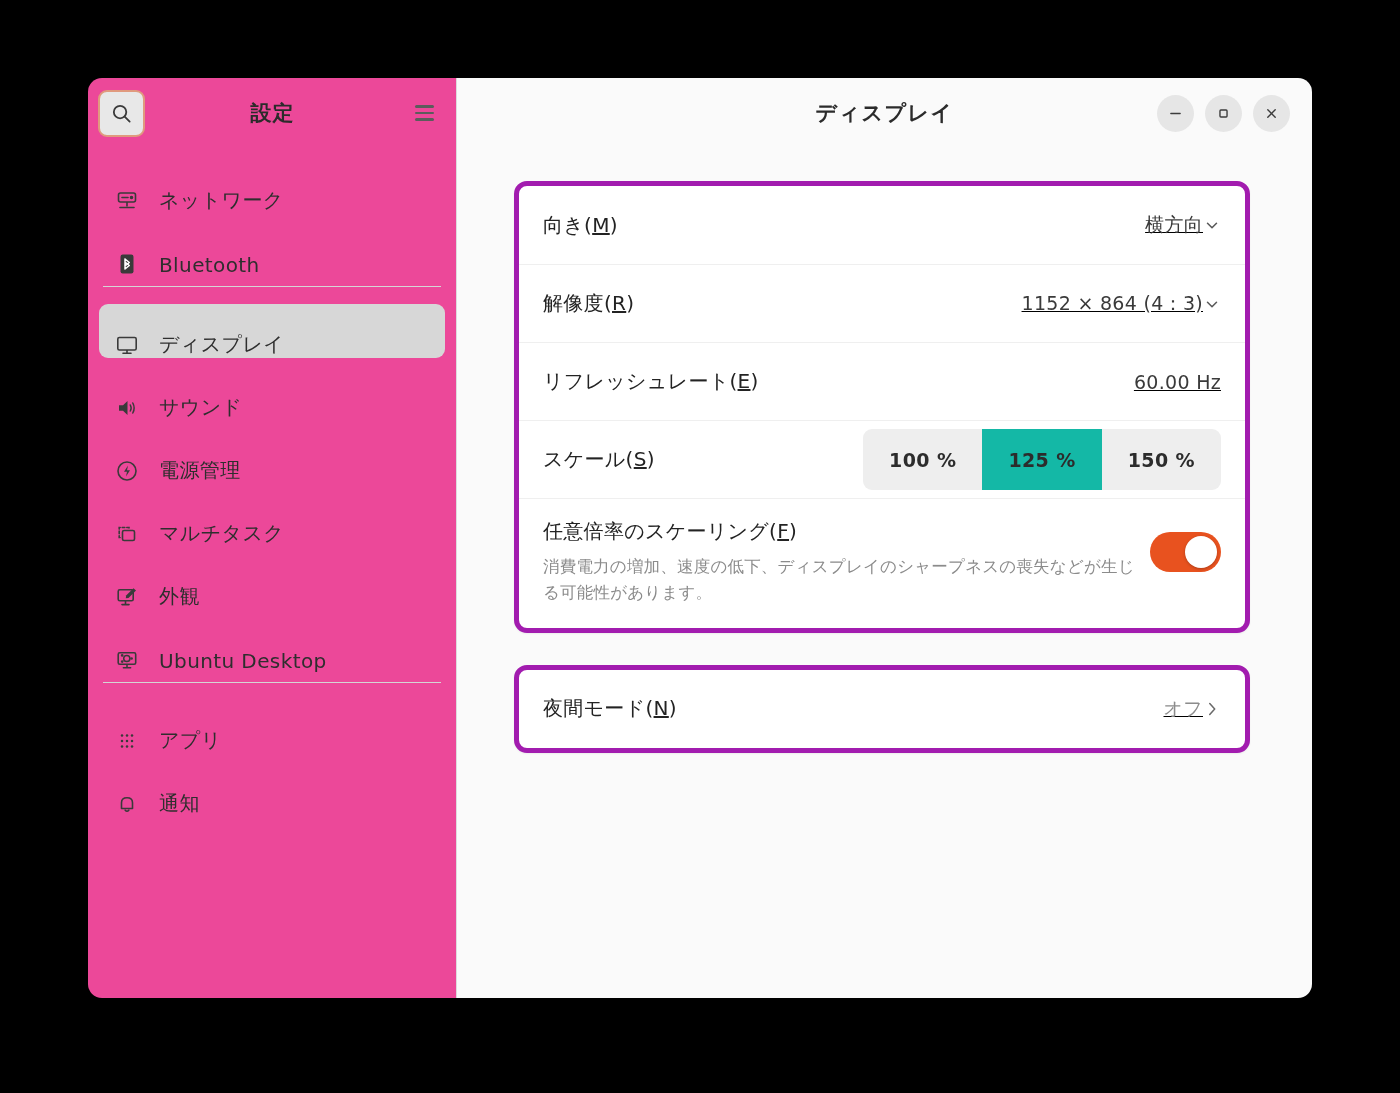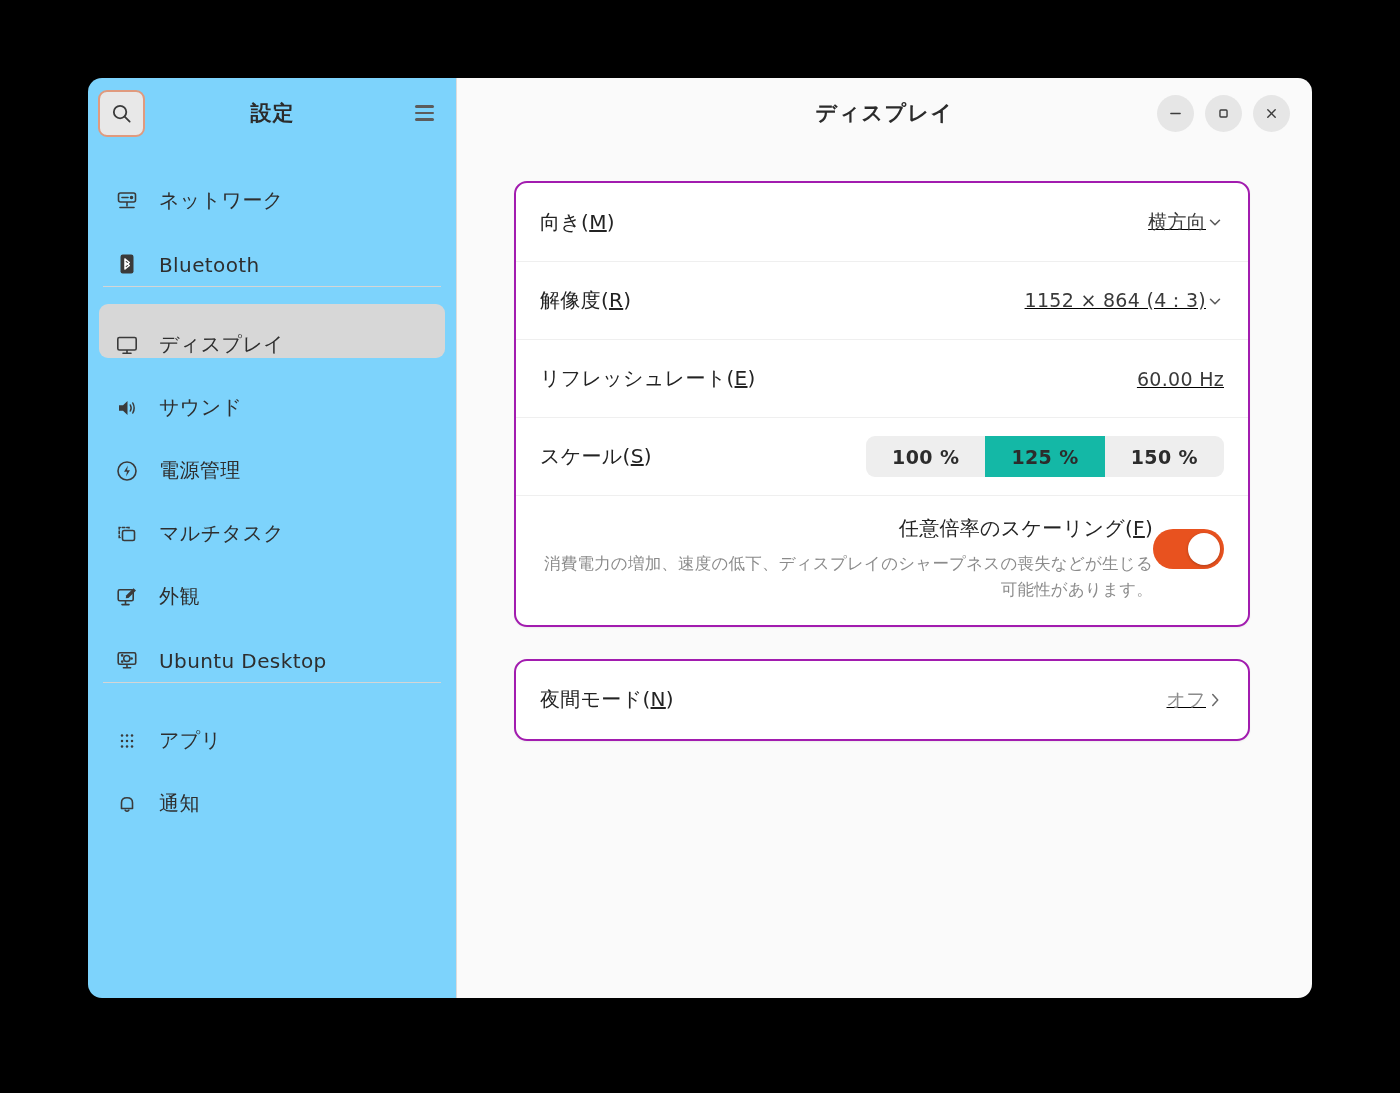--- a/index.html
+++ b/index.html
@@ -16,21 +16,21 @@
     width: 1224px; height: 920px;
     border-radius: 14px;
     overflow: hidden;
     display: flex;
     box-shadow: 0 6px 24px rgba(0,0,0,0.35);
   }
 
   
   #sidebar {
     width: 369px;
-    background: #7dd3fc;
+    background: #ec4899;
     display: flex;
     flex-direction: column;
     border-right: 1px solid #DCDCDC;
   }
   .sidebar-header {
     height: 70px;
     display: flex;
     align-items: center;
     padding: 0 14px 0 10px;
     flex: 0 0 auto;
@@ -140,24 +140,23 @@
   }
 
   .main-body {
     flex: 1;
     padding: 33px 62px 0 57px;
     overflow: hidden;
   }
   .card {
     background: #FFFFFF;
     border-radius: 13px;
-    border: 2px solid #a21caf;
+    border: 5px solid #a21caf;
     box-shadow: 0 1px 2px rgba(0,0,0,0.06);
     overflow: hidden;
-    text-align: right;
   }
   .card + .card { margin-top: 32px; }
 
   .row {
     display: flex;
     align-items: center;
     min-height: 78px;
     padding: 0 24px 0 24px;
     border-top: 1px solid #EFEFEF;
   }
@@ -187,21 +186,21 @@
   
   .segmented {
     display: flex;
     background: #EEEEEE;
     border-radius: 9px;
     overflow: hidden;
     margin-left: auto;
   }
   .seg {
     padding: 16px 26px;
-    height: 41px;
+    height: 61px;
     display: flex; align-items: center; justify-content: center;
     font-size: 19px;
     font-weight: bold;
     color: #2C2C2C;
     cursor: pointer;
     letter-spacing: 0.4px;
   }
   .seg.active { background: #14b8a6; }
 
   

